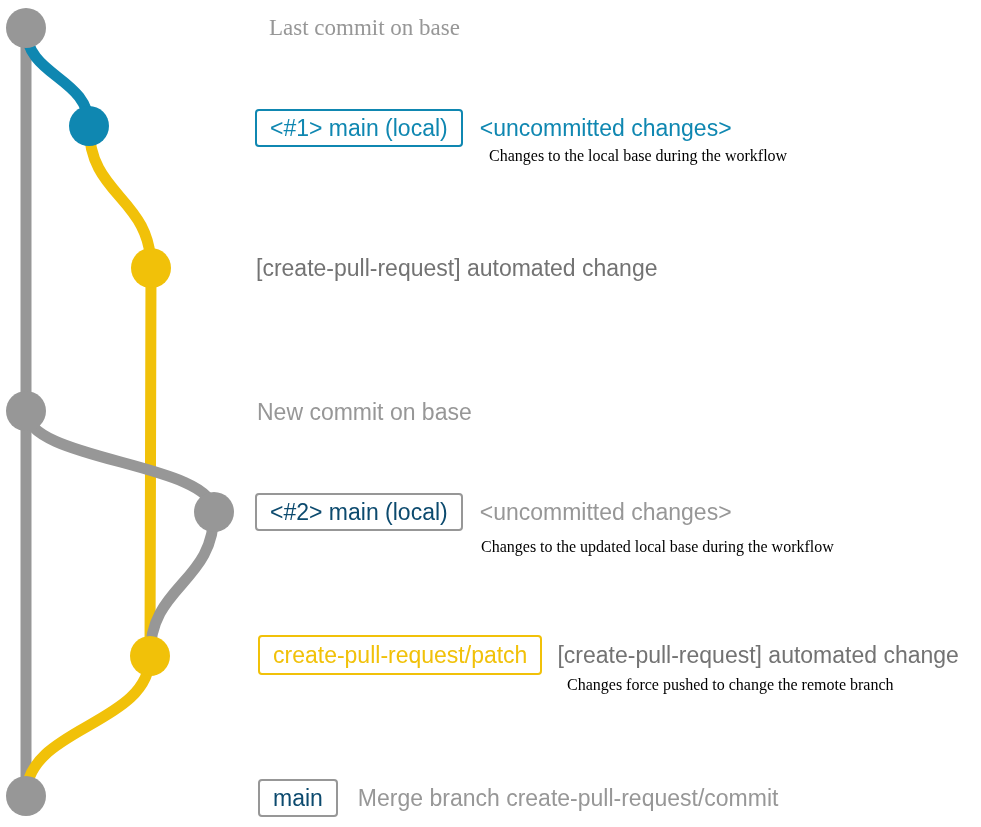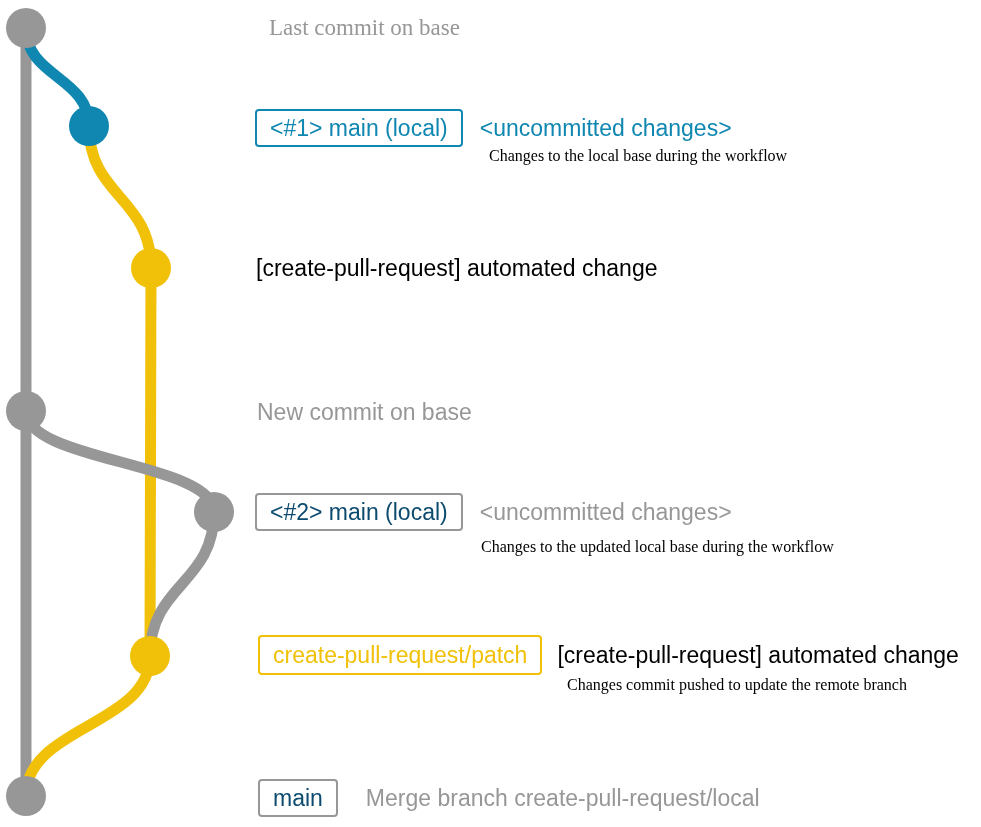--- a/index.html
+++ b/index.html
@@ -20,21 +20,21 @@
     position: absolute;
     z-index: 2;
     white-space: nowrap;
   }
   .note {
     font-size: 23px;
     line-height: 27px;
   }
   .gray   { color: #979797; }
   .blue   { color: #0f87b1; }
-  .yellow { color: #000000; }
+  .yellow { color: #737373; }
   .row {
     position: absolute;
     z-index: 2;
     display: flex;
     align-items: center;
     white-space: nowrap;
   }
   .badge {
     display: inline-flex;
     align-items: center;
@@ -103,20 +103,20 @@
   <div class="row" style="left:255px; top:493px; height:38px; gap:17px;">
     <span class="badge gray">&lt;#2&gt; main (local)</span>
     <span class="inline-label gray">&lt;uncommitted changes&gt;</span>
   </div>
   <div class="desc" style="left:481px; top:538px;">Changes to the updated local base during the workflow</div>
 
   <div class="row" style="left:258px; top:635px; height:40px; gap:15px;">
     <span class="badge yellow">create-pull-request/patch</span>
     <span class="inline-label yellow">[create-pull-request] automated change</span>
   </div>
-  <div class="desc" style="left:567px; top:676px;">Changes commit pushed to update the remote branch</div>
+  <div class="desc" style="left:567px; top:676px;">Changes force pushed to change the remote branch</div>
 
-  <div class="row" style="left:258px; top:779px; height:38px; gap:28px;">
+  <div class="row" style="left:258px; top:779px; height:38px; gap:20px;">
     <span class="badge gray">main</span>
-    <span class="inline-label gray">Merge branch create-pull-request/local</span>
+    <span class="inline-label gray">Merge branch create-pull-request/commit</span>
   </div>
 
 </div>
 
 </body></html>

